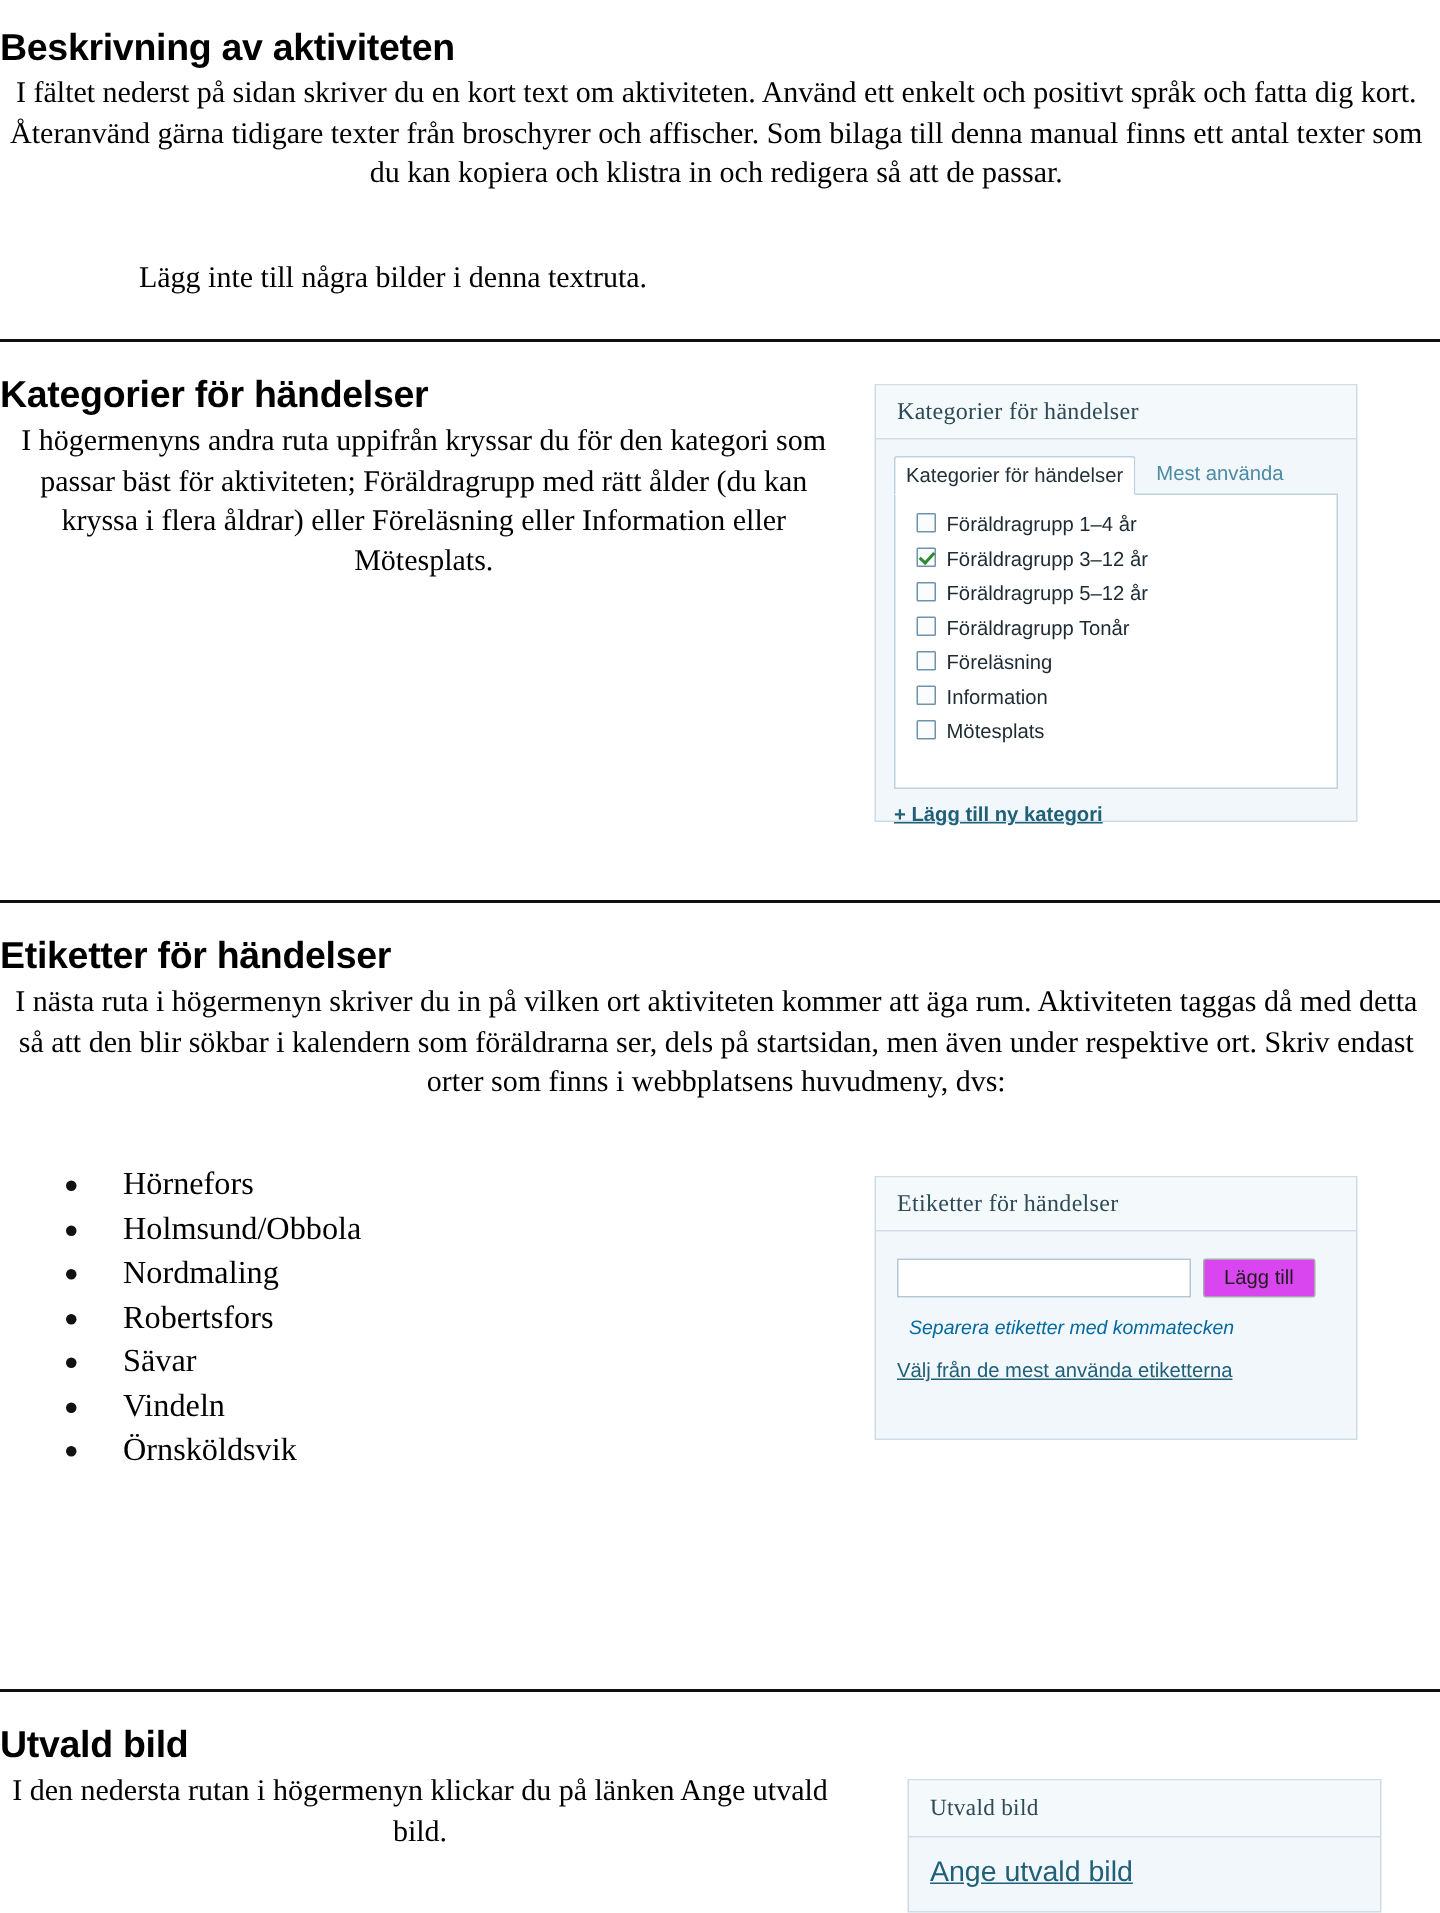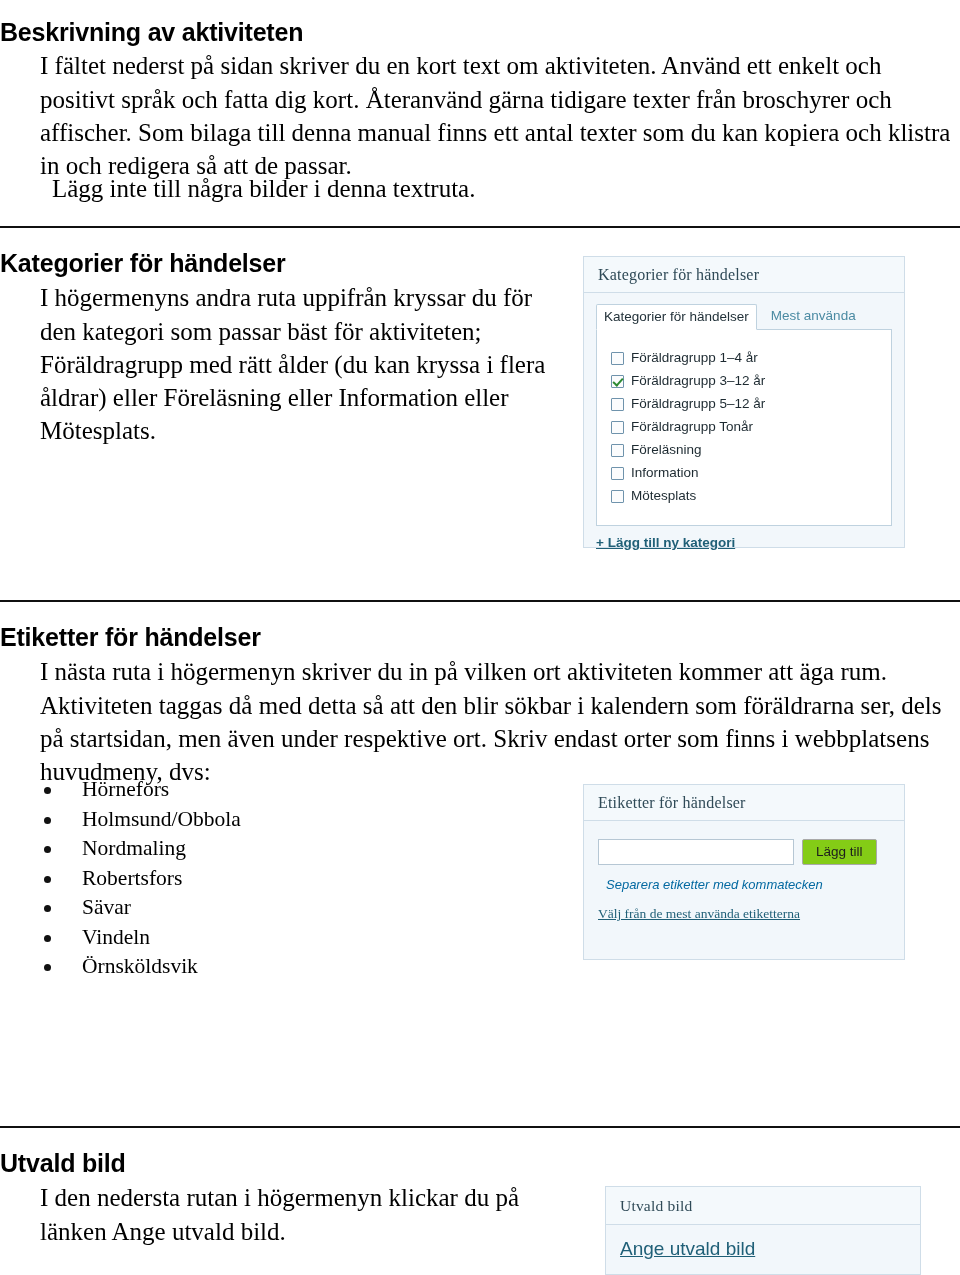--- a/index.html
+++ b/index.html
@@ -27,25 +27,24 @@
   h1.doc-h {
     font-family: "Liberation Sans", sans-serif;
     font-weight: bold;
     font-size: 25px;
     line-height: 1.05;
     margin: 0;
     letter-spacing: -0.2px;
   }
   p.doc-p {
     font-family: "Liberation Serif", serif;
-    font-size: 25px;
+    font-size: 20px;
     line-height: 1.33;
     margin: 0;
-    text-align: left;
-    padding-left: 40px;
+    text-align: center;
   }
   .hr {
     height: 0;
     border: none;
     border-top: 2px solid #101010;
     margin: 0;
     width: 100%;
   }
 
   
@@ -146,21 +145,21 @@
   .checklist {
     background: #ffffff;
     border: 1px solid #bfd2df;
     border-top: none;
     padding: 12px 10px 12px 14px;
     height: 196px;
     box-sizing: border-box;
   }
   .chk-row {
     display: flex;
-    align-items: flex-end;
+    align-items: flex-start;
     height: 23px;
     font-size: 13.5px;
     color: #1d2a31;
   }
   .chk-box {
     width: 13px;
     height: 13px;
     border: 1px solid #6f93ac;
     background: #fbfcfd;
     box-sizing: border-box;
@@ -202,40 +201,40 @@
     box-sizing: border-box;
     font-family: "Liberation Sans", sans-serif;
     font-size: 13px;
     padding: 0 5px;
     color: #222;
   }
   .tag-btn {
     margin-left: 8px;
     height: 26px;
     padding: 0 13px;
-    background: #84cc16;
+    background: #d946ef;
     border: 1px solid #a9a9a9;
     border-radius: 2px;
     font-family: "Liberation Sans", sans-serif;
     font-size: 13.5px;
     color: #1d1d1d;
     line-height: 24px;
     box-sizing: border-box;
     cursor: pointer;
   }
   .tag-hint {
     font-family: "Liberation Sans", sans-serif;
     font-style: italic;
     font-size: 13px;
     color: #0369a1;
     margin: 12px 0 0 10px;
   }
   .tag-link {
     display: inline-block;
-    font-family: Liberation Serif, serif;
+    font-family: Liberation Sans, sans-serif;
     font-size: 13.5px;
     color: #1f5f77;
     text-decoration: underline;
     margin: 14px 0 0 2px;
   }
 
   
   #w-utvald { left: 605px; top: 1186px; width: 316px; height: 89px; }
   #w-utvald .widget-title { font-size: 15.5px; padding: 10px 14px 9px 14px; }
   .utvald-body { padding: 13px 14px 12px 14px; }

